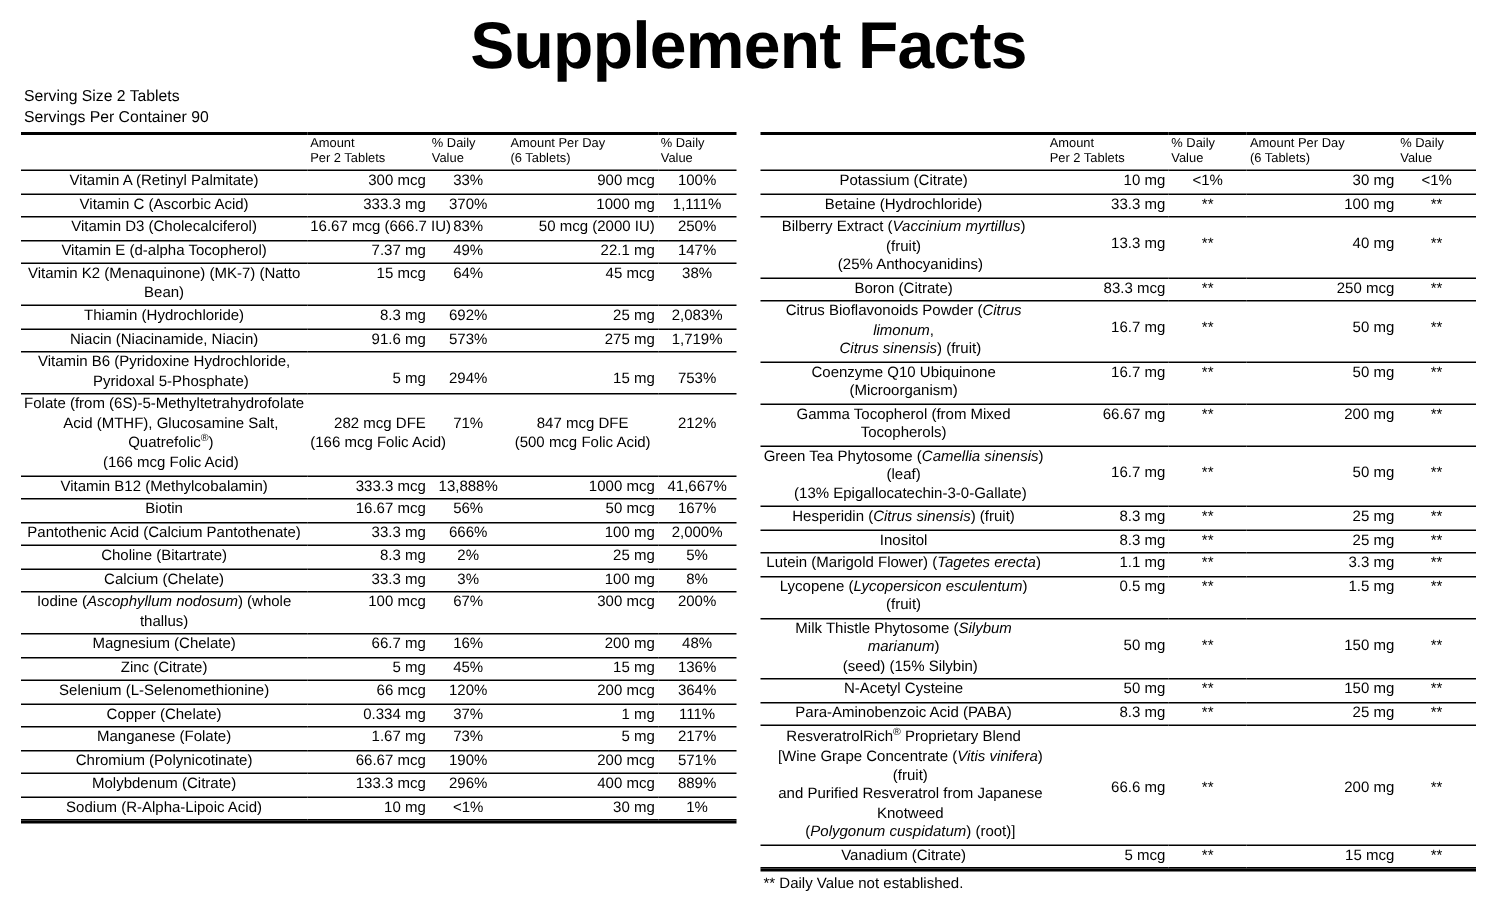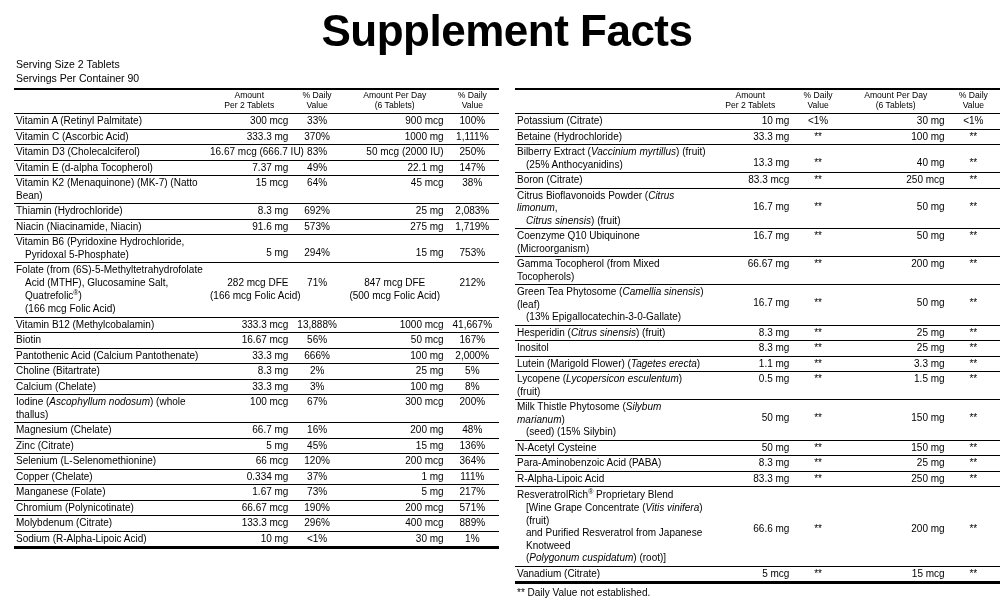--- a/index.html
+++ b/index.html
@@ -12,21 +12,21 @@
     height: 600px;
     font-family: "Liberation Sans", sans-serif;
     color: #000000;
     overflow: hidden;
   }
   #panel {
     position: relative;
     width: 1000px;
     height: 457px;
     box-sizing: border-box;
-    padding: 6px 0 4px 14px;
+    padding: 6px 16px 4px 14px;
   }
   #title {
     text-align: center;
     font-size: 44px;
     font-weight: bold;
     letter-spacing: -0.5px;
     line-height: 1.05;
     margin: 2px 0 4px 0;
     font-family: "Liberation Sans", sans-serif;
   }
@@ -54,36 +54,35 @@
     padding: 1px 2px;
     vertical-align: top;
     font-weight: normal;
   }
   .rule-top td {
     border-top: 2.5px solid #000;
   }
   .hdr td {
     font-size: 8.6px;
     font-weight: bold;
-    text-align: center;
     line-height: 1.12;
     padding-bottom: 2px;
     vertical-align: bottom;
   }
   .hdr td.nm { text-align: left; }
   .hdr-rule td {
     border-bottom: 1.6px solid #000;
     padding: 0;
     height: 0;
   }
   tr.row td {
     border-bottom: 0.8px solid #000;
     line-height: 1.25;
   }
-  td.nm { text-align: left; }
+  td.nm { text-align: center; }
   td.num { text-align: right; white-space: nowrap; }
   td.ctr { text-align: center; white-space: nowrap; }
   .ital { font-style: italic; margin-top: 46px; }
   .sup { font-size: 7px; vertical-align: super; }
   .indent { padding-left: 9px; display: inline-block; }
   .footnote {
     font-size: 10px;
     margin-top: 3px;
     padding-left: 2px;
   }
@@ -445,27 +444,20 @@
               <td class="ctr">**</td>
             </tr>
             <tr class="row">
               <td class="nm">Para-Aminobenzoic Acid (PABA)</td>
               <td class="num">8.3 mg</td>
               <td class="ctr">**</td>
               <td class="num">25 mg</td>
               <td class="ctr">**</td>
             </tr>
             <tr class="row">
-              <td class="nm">R-Alpha-Lipoic Acid</td>
-              <td class="num">83.3 mg</td>
-              <td class="ctr">**</td>
-              <td class="num">250 mg</td>
-              <td class="ctr">**</td>
-            </tr>
-            <tr class="row">
               <td class="nm">ResveratrolRich<span class="sup">®</span> Proprietary Blend<br><span class="indent">[Wine Grape Concentrate (<span class="ital">Vitis vinifera</span>) (fruit)</span><br><span class="indent">and Purified Resveratrol from Japanese Knotweed</span><br><span class="indent">(<span class="ital">Polygonum cuspidatum</span>) (root)]</span></td>
               <td class="num" style="padding-top: 36px;">66.6 mg</td>
               <td class="ctr" style="padding-top: 36px;">**</td>
               <td class="num" style="padding-top: 36px;">200 mg</td>
               <td class="ctr" style="padding-top: 36px;">**</td>
             </tr>
             <tr class="row">
               <td class="nm">Vanadium (Citrate)</td>
               <td class="num">5 mcg</td>
               <td class="ctr">**</td>

